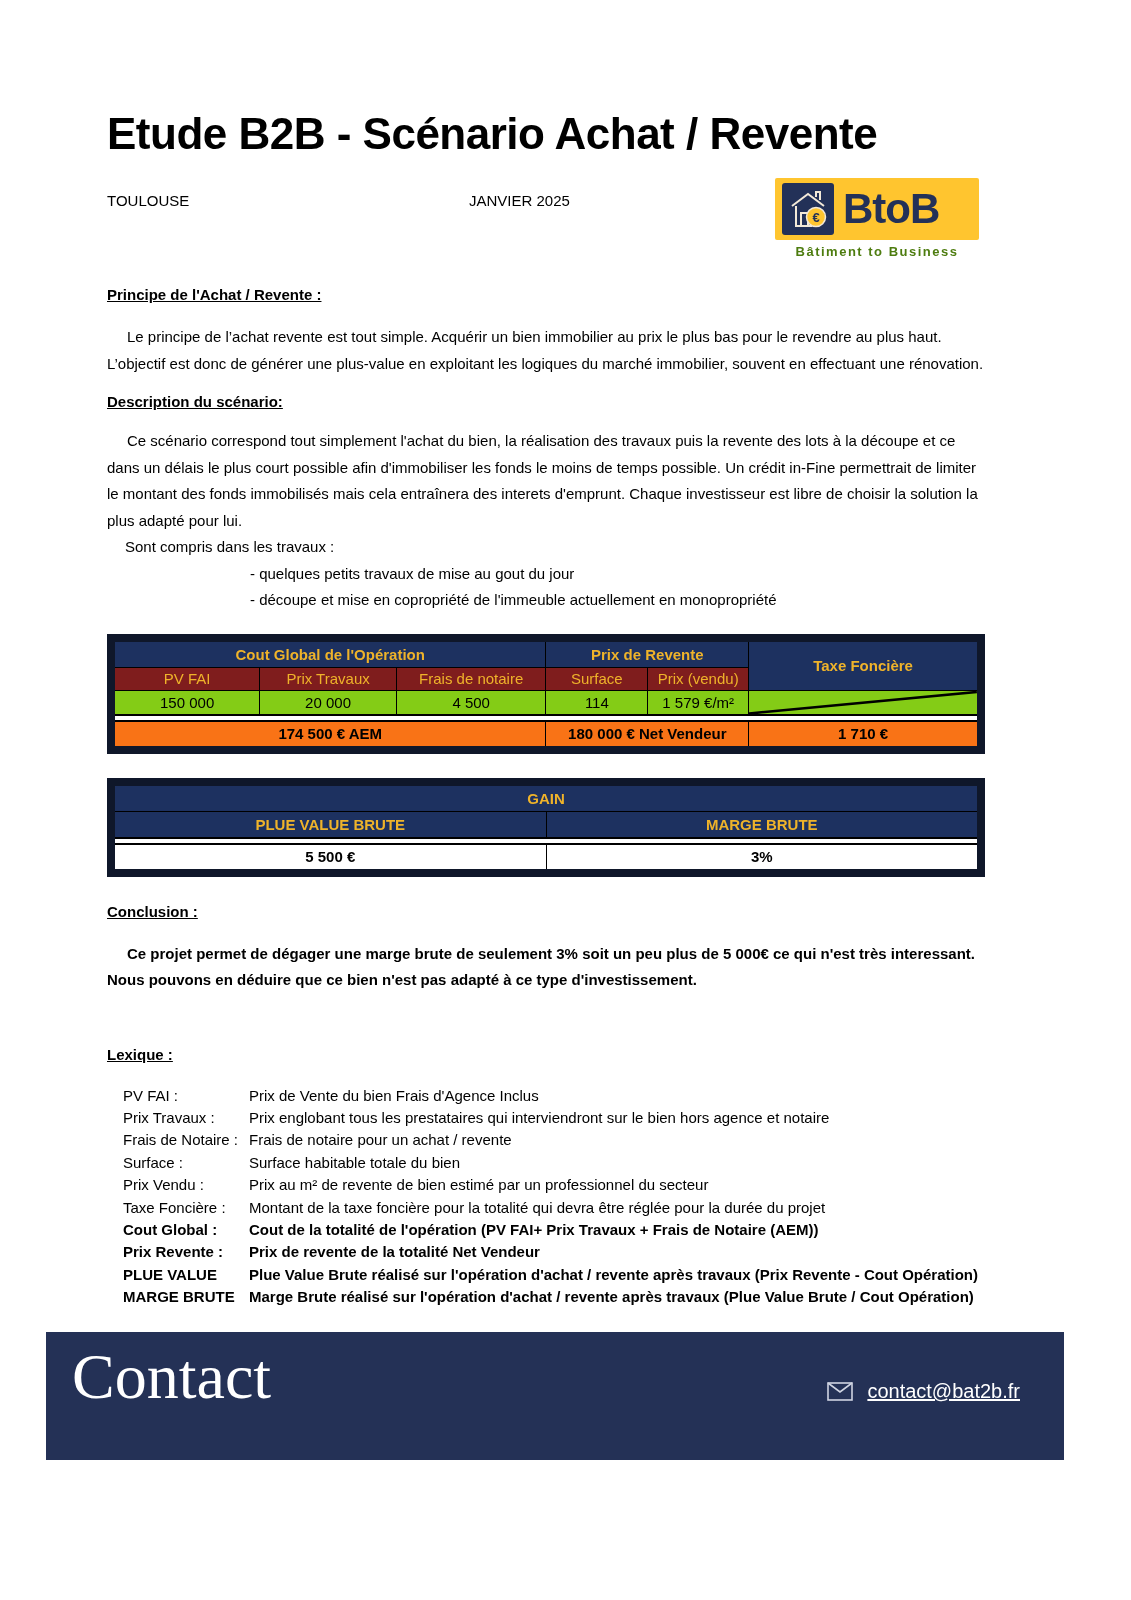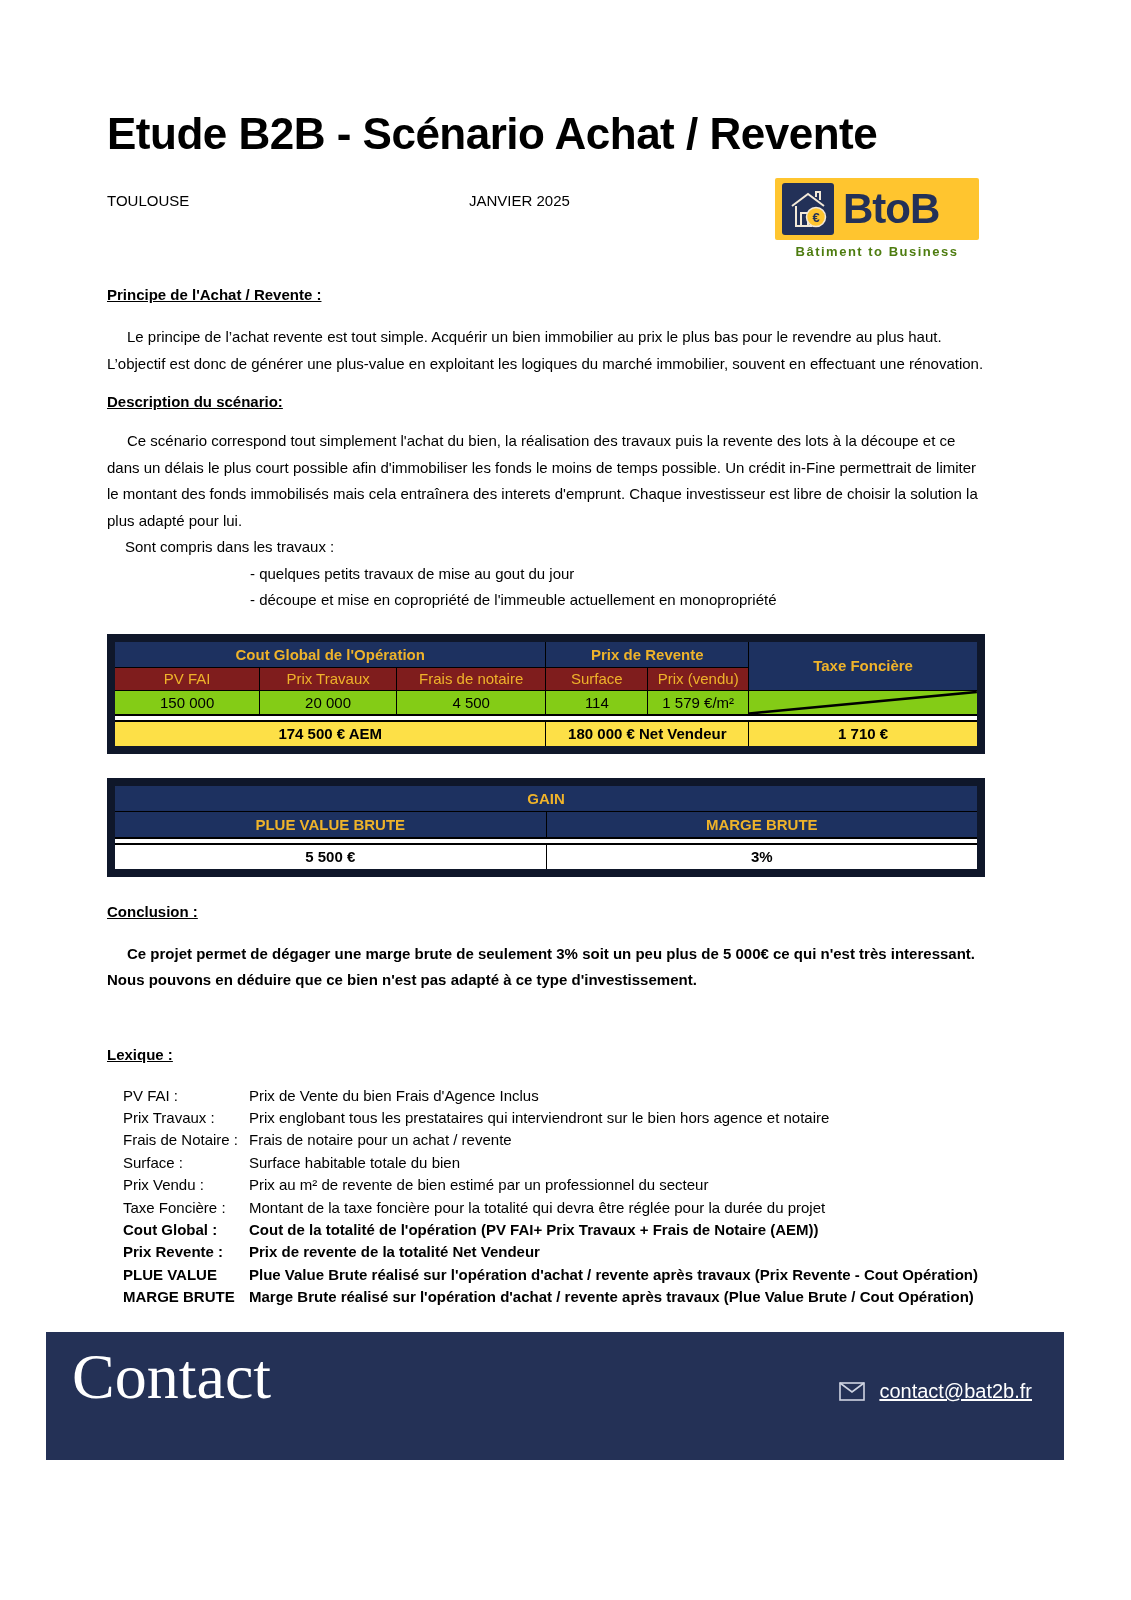--- a/index.html
+++ b/index.html
@@ -45,39 +45,39 @@
                      font-size:15px; border:8px solid #0f172a; }
   table.data-table th, table.data-table td { border:1.5px solid #000; text-align:center;
                      padding:0; overflow:hidden; }
   .cost-table { margin-top:20px; }
   .gain-table { margin-top:24px; }
   tr.group-row th { background:#1D3160; color:#EFB32A; font-weight:bold; height:25px; }
   tr.sub-row th   { background:#7f1d1d; color:#EFB32A; font-weight:normal; height:22px; }
   tr.value-row td { height:23px; background:#84cc16; }
   tr.gap-row td   { height:4px; background:#fff; border-left:none; border-right:none;
                     border-top:2px solid #000; border-bottom:2px solid #000; }
-  tr.total-row td { height:24px; font-weight:bold; background:#fde047; }
+  tr.total-row td { height:24px; font-weight:bold; background:#f97316; }
   td.diag-cell { position:relative; }
   td.diag-cell svg { position:absolute; left:0; top:0; width:100%; height:100%; display:block; }
   tr.gain-value-row td { height:24px; font-weight:bold; background:#fff; }
 
   
   .lex-list { margin-top:22px; margin-left:16px; font-size:15px; line-height:22.4px; }
   .lex-row { display:flex; }
   .lex-term { width:126px; flex:none; }
   .lex-def { flex:1; }
   .lex-row.bold { font-weight:bold; }
 
   
   .footer { position:absolute; left:46px; top:1332px; width:1018px; height:128px;
             background:#243156; color:#fff; }
   .footer-title { position:absolute; left:26px; top:10px;
                   font-family:"Liberation Serif", serif; font-size:64px; line-height:1.1;
                   font-weight:normal; }
-  .footer-email { position:absolute; right:32px; top:48px; display:flex;
+  .footer-email { position:absolute; right:44px; top:48px; display:flex;
                   align-items:center; gap:14px; }
   .email-link { color:#ffffff; text-decoration:underline; font-size:20px;
                 font-family:"Liberation Sans", sans-serif; cursor:pointer; }
   .env-icon { display:block; }
 </style>
 </head>
 <body>
 
 <div class="page">
   <div class="content">

